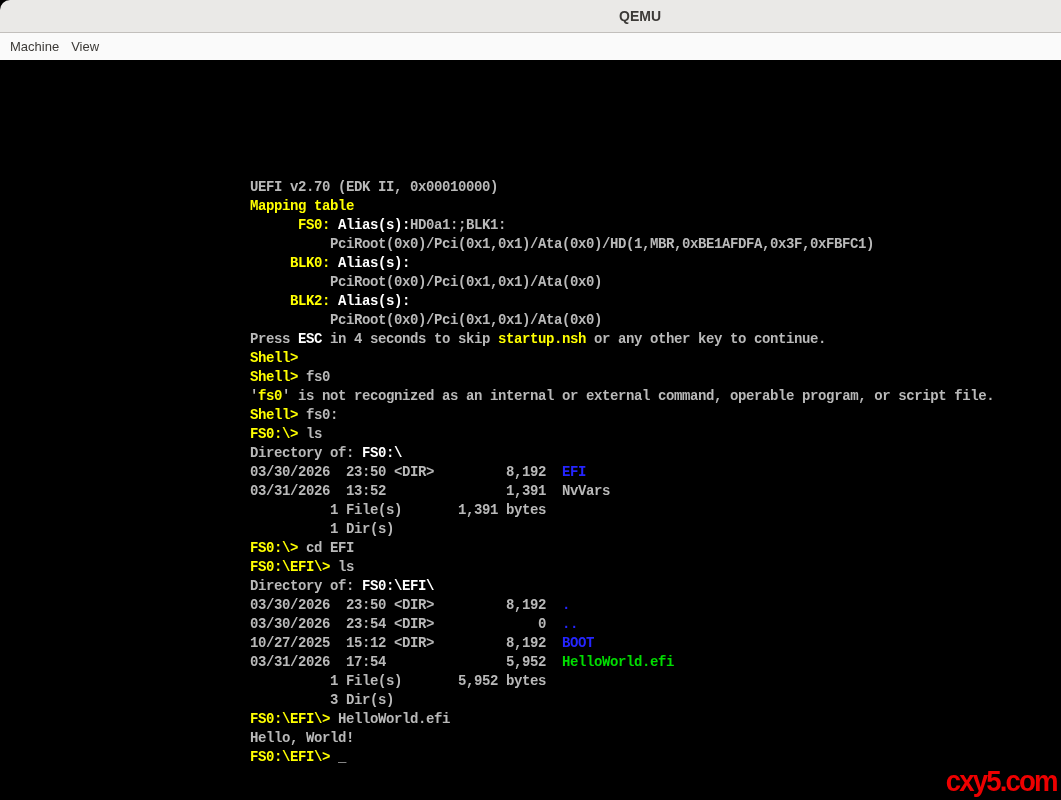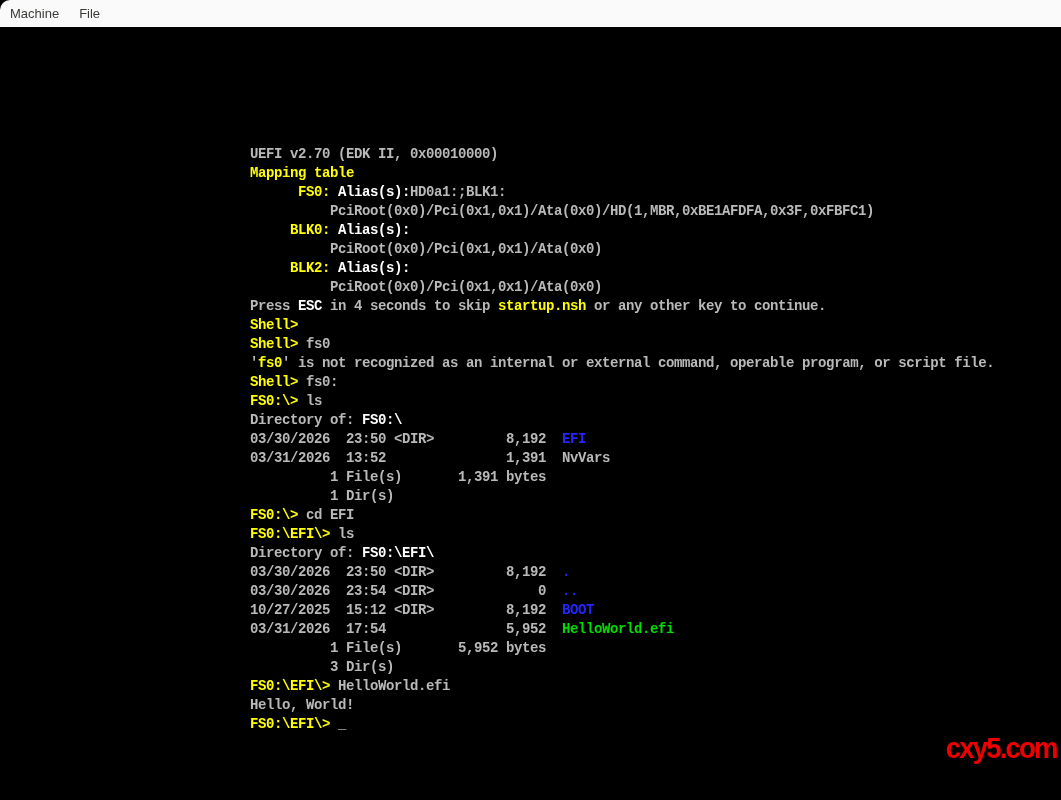--- a/index.html
+++ b/index.html
@@ -34,21 +34,21 @@
     font-weight: bold;
     color: var(--menu_text, #3c3a37);
     white-space: nowrap;
   }
   .menubar {
     height: 27px;
     background: var(--menubar_bg, #fafafa);
     display: flex;
     align-items: center;
     padding-left: 10px;
-    gap: 20px;
+    gap: 12px;
   }
   .menu-item {
     font-size: 13px;
     color: var(--menu_text, #3c3a37);
     cursor: default;
   }
   .display {
     position: relative;
     height: 740px;
     background: var(--background, #000);
@@ -81,21 +81,24 @@
     letter-spacing: -2px;
     transform: scaleX(0.92);
     transform-origin: right center;
     color: var(--red, #ee0000);
   }
 </style>
 </head>
 <body>
 
 <div class="window">
+  <div class="titlebar">
+    <span class="title">QEMU</span>
+  </div>
   <div class="menubar">
     <span class="menu-item">Machine</span>
-    <span class="menu-item">File</span>
+    <span class="menu-item">View</span>
   </div>
   <div class="display">
     <pre class="terminal" id="terminal"><div class="tl"><span class="c-gray">UEFI v2.70 (EDK II, 0x00010000)</span></div><div class="tl"><span class="c-yellow">Mapping table</span></div><div class="tl"><span class="c-gray">      </span><span class="c-yellow">FS0:</span><span class="c-gray"> </span><span class="c-white">Alias(s):</span><span class="c-gray">HD0a1:;BLK1:</span></div><div class="tl"><span class="c-gray">          PciRoot(0x0)/Pci(0x1,0x1)/Ata(0x0)/HD(1,MBR,0xBE1AFDFA,0x3F,0xFBFC1)</span></div><div class="tl"><span class="c-gray">     </span><span class="c-yellow">BLK0:</span><span class="c-gray"> </span><span class="c-white">Alias(s):</span></div><div class="tl"><span class="c-gray">          PciRoot(0x0)/Pci(0x1,0x1)/Ata(0x0)</span></div><div class="tl"><span class="c-gray">     </span><span class="c-yellow">BLK2:</span><span class="c-gray"> </span><span class="c-white">Alias(s):</span></div><div class="tl"><span class="c-gray">          PciRoot(0x0)/Pci(0x1,0x1)/Ata(0x0)</span></div><div class="tl"><span class="c-gray">Press </span><span class="c-white">ESC</span><span class="c-gray"> in 4 seconds to skip </span><span class="c-yellow">startup.nsh</span><span class="c-gray"> or any other key to continue.</span></div><div class="tl"><span class="c-yellow">Shell&gt; </span></div><div class="tl"><span class="c-yellow">Shell&gt; </span><span class="c-gray">fs0</span></div><div class="tl"><span class="c-gray">'</span><span class="c-yellow">fs0</span><span class="c-gray">' is not recognized as an internal or external command, operable program, or script file.</span></div><div class="tl"><span class="c-yellow">Shell&gt; </span><span class="c-gray">fs0:</span></div><div class="tl"><span class="c-yellow">FS0:\&gt; </span><span class="c-gray">ls</span></div><div class="tl"><span class="c-gray">Directory of: </span><span class="c-white">FS0:\</span></div><div class="tl"><span class="c-gray">03/30/2026  23:50 &lt;DIR&gt;         8,192  </span><span class="c-blue">EFI</span></div><div class="tl"><span class="c-gray">03/31/2026  13:52               1,391  NvVars</span></div><div class="tl"><span class="c-gray">          1 File(s)       1,391 bytes</span></div><div class="tl"><span class="c-gray">          1 Dir(s)</span></div><div class="tl"><span class="c-yellow">FS0:\&gt; </span><span class="c-gray">cd EFI</span></div><div class="tl"><span class="c-yellow">FS0:\EFI\&gt; </span><span class="c-gray">ls</span></div><div class="tl"><span class="c-gray">Directory of: </span><span class="c-white">FS0:\EFI\</span></div><div class="tl"><span class="c-gray">03/30/2026  23:50 &lt;DIR&gt;         8,192  </span><span class="c-blue">.</span></div><div class="tl"><span class="c-gray">03/30/2026  23:54 &lt;DIR&gt;             0  </span><span class="c-blue">..</span></div><div class="tl"><span class="c-gray">10/27/2025  15:12 &lt;DIR&gt;         8,192  </span><span class="c-blue">BOOT</span></div><div class="tl"><span class="c-gray">03/31/2026  17:54               5,952  </span><span class="c-green">HelloWorld.efi</span></div><div class="tl"><span class="c-gray">          1 File(s)       5,952 bytes</span></div><div class="tl"><span class="c-gray">          3 Dir(s)</span></div><div class="tl"><span class="c-yellow">FS0:\EFI\&gt; </span><span class="c-gray">HelloWorld.efi</span></div><div class="tl"><span class="c-gray">Hello, World!</span></div><div class="tl"><span class="c-yellow">FS0:\EFI\&gt; </span><span class="c-gray">_</span></div></pre>
     <div class="watermark">cxy5.com</div>
   </div>
 </div>
 
 </body></html>

